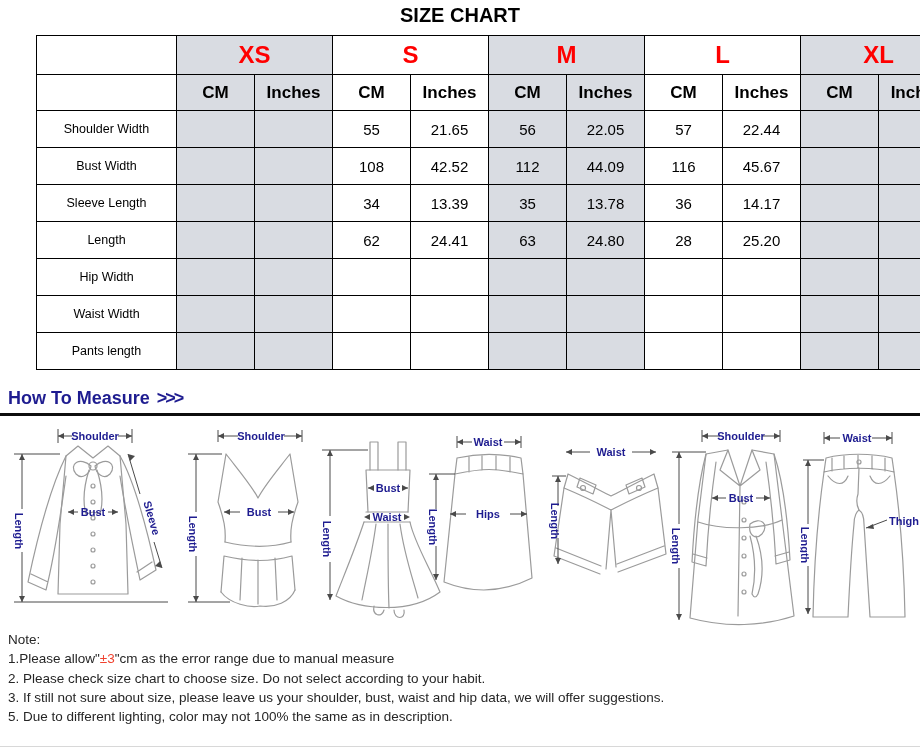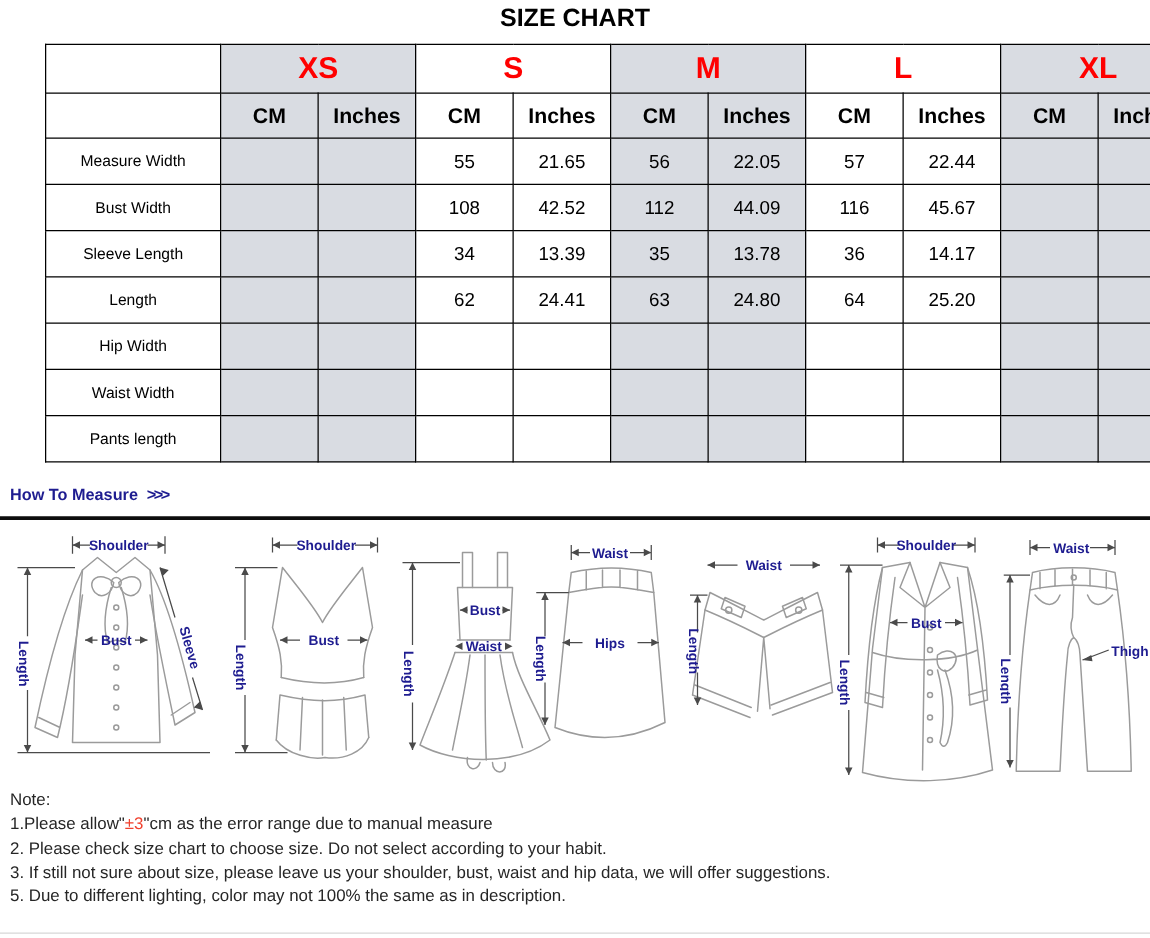--- a/index.html
+++ b/index.html
@@ -11,21 +11,21 @@
   table.size{position:absolute;top:35px;left:0;width:920px;border-collapse:collapse;table-layout:fixed;margin-left:36px;}
   col.lab{width:140px;} col.u{width:78px;}
   col.shade{background:#d9dce2;}
   table.size th, table.size td{border:1px solid #000;padding:0;text-align:center;vertical-align:middle;color:#000;}
   tr.sizes th{height:38px;font-size:24px;font-weight:bold;color:#ff0000;}
   tr.sizes th.corner{background:#fff;}
   tr.units th{height:35px;font-size:17px;font-weight:bold;}
   tbody.vals td{height:36px;font-size:15px;}
   tbody.vals td.rowlabel{font-size:12.5px;background:#fff;}
   
-  .howto{position:absolute;top:388px;left:8px;font-size:13px;font-weight:bold;color:#1e1c90;}
+  .howto{position:absolute;top:388px;left:8px;font-size:18px;font-weight:bold;color:#1e1c90;}
   .howto .chev{margin-left:7px;letter-spacing:-2px;}
   .rule{position:absolute;top:413px;left:0;width:920px;height:3px;background:#0d0d0d;}
   .diagrams{position:absolute;top:424px;left:0;width:920px;height:206px;}
   .diagrams svg{position:absolute;top:0;}
   .diagrams text{font-family:"Liberation Sans",sans-serif;font-weight:bold;font-size:11px;fill:#1e1c90;}
   .g{fill:none;stroke:#9b9b9b;stroke-width:1.2;stroke-linecap:round;stroke-linejoin:round;}
   .d{stroke:#4a4a4a;stroke-width:1;fill:none;}
   .ah{fill:#4a4a4a;stroke:none;}
   
   .notes{position:absolute;top:630px;left:8px;font-size:13.5px;color:#262626;line-height:19.3px;}
@@ -71,21 +71,21 @@
         <th>CM</th>
         <th>Inches</th>
         <th>CM</th>
         <th>Inches</th>
         <th>CM</th>
         <th>Inches</th>
       </tr>
     </thead>
     <tbody class="vals">
         <tr>
-          <td class="rowlabel">Measure Width</td>
+          <td class="rowlabel">Shoulder Width</td>
           <td></td>
           <td></td>
           <td>55</td>
           <td>21.65</td>
           <td>56</td>
           <td>22.05</td>
           <td>57</td>
           <td>22.44</td>
           <td></td>
           <td></td>
@@ -117,21 +117,21 @@
           <td></td>
         </tr>
         <tr>
           <td class="rowlabel">Length</td>
           <td></td>
           <td></td>
           <td>62</td>
           <td>24.41</td>
           <td>63</td>
           <td>24.80</td>
-          <td>64</td>
+          <td>28</td>
           <td>25.20</td>
           <td></td>
           <td></td>
         </tr>
         <tr>
           <td class="rowlabel">Hip Width</td>
           <td></td>
           <td></td>
           <td></td>
           <td></td>

